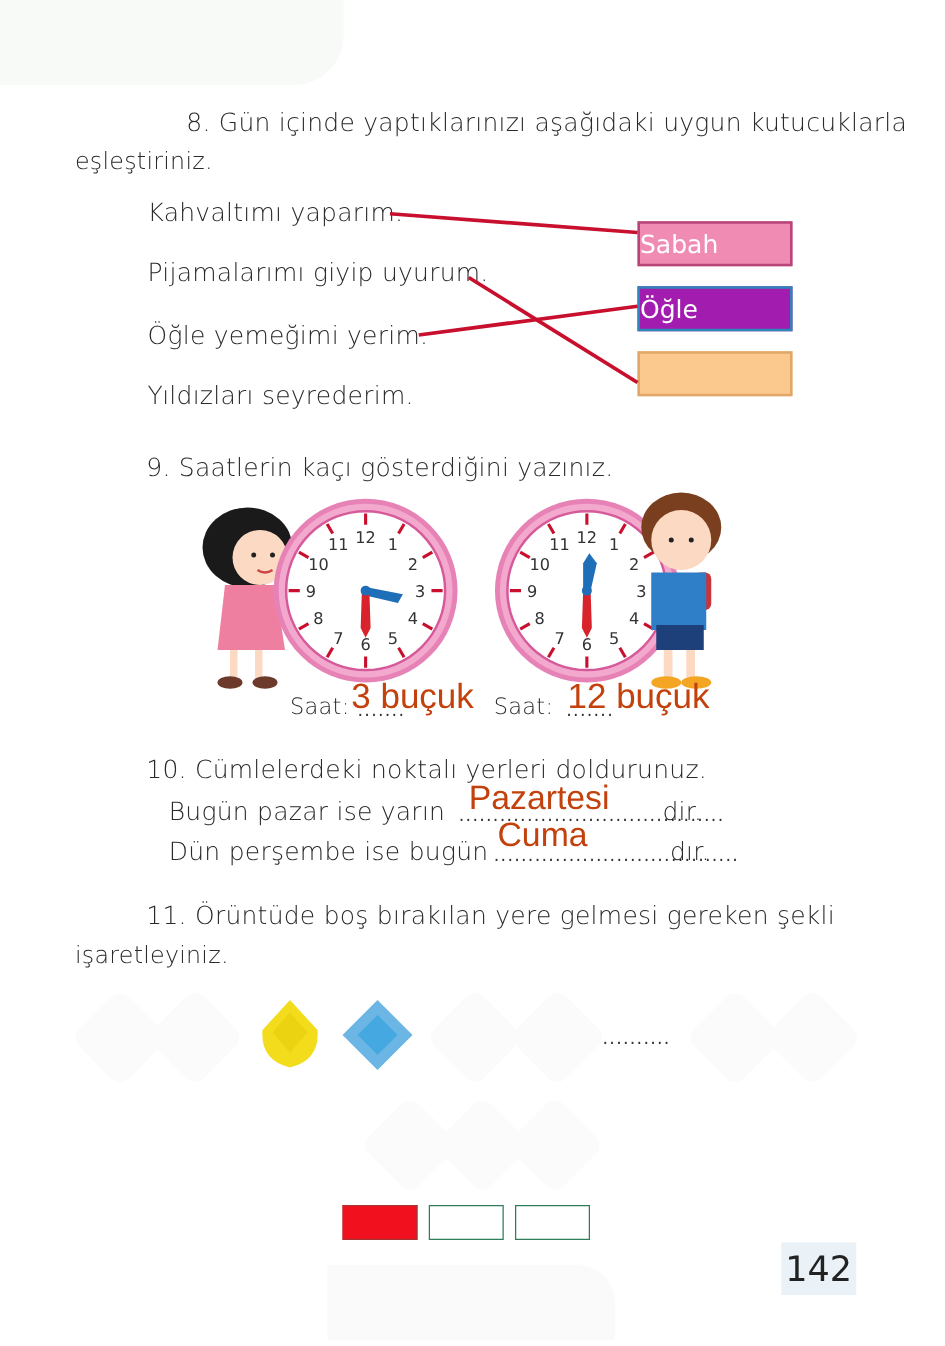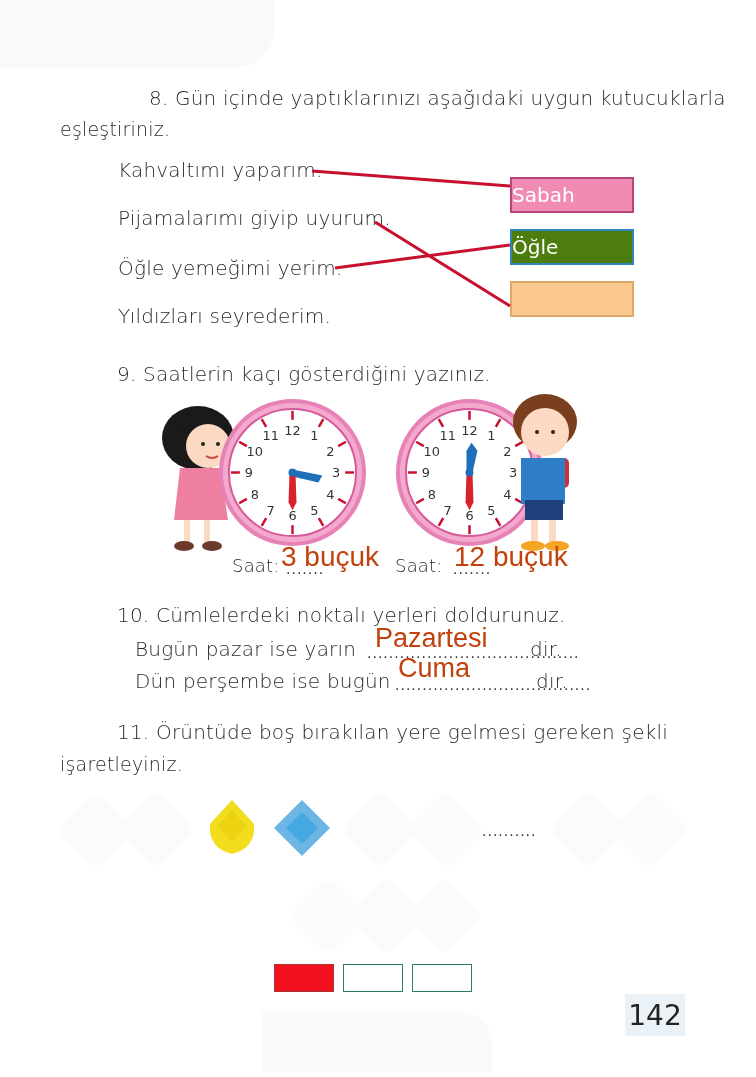--- a/index.html
+++ b/index.html
@@ -51,21 +51,21 @@
 <div class="txt" style="left:60px; top:118px; font-size:19px;">eşleştiriniz.</div>
 
 <div class="txt" style="left:118px; top:158px;">Kahvaltımı yaparım.</div>
 <div class="txt" style="left:118px; top:206px;">Pijamalarımı giyip uyurum.</div>
 <div class="txt" style="left:118px; top:256px;">Öğle yemeğimi yerim.</div>
 <div class="txt" style="left:118px; top:304px;">Yıldızları seyrederim.</div>
 
 <div class="match-box" style="left:510px; top:177px; background:#f08cb4; border-color:#b8457a;">
     <span>Sabah</span>
   </div>
-<div class="match-box" style="left:510px; top:229px; background:#4d7c0f; border-color:#2e86b8;">
+<div class="match-box" style="left:510px; top:229px; background:#a21caf; border-color:#2e86b8;">
     <span>Öğle</span>
   </div>
 <div class="match-box" style="left:510px; top:281px; background:#fbc98e; border-color:#e0a868;">
     <span></span>
   </div>
 
 <svg style="position:absolute; left:0; top:0;" width="756" height="340">
   <line x1="312" y1="171" x2="510" y2="186" stroke="#c8102e" stroke-width="3"></line>
   <line x1="375" y1="222" x2="510" y2="306" stroke="#c8102e" stroke-width="3"></line>
   <line x1="335" y1="268" x2="510" y2="245" stroke="#c8102e" stroke-width="3"></line>

